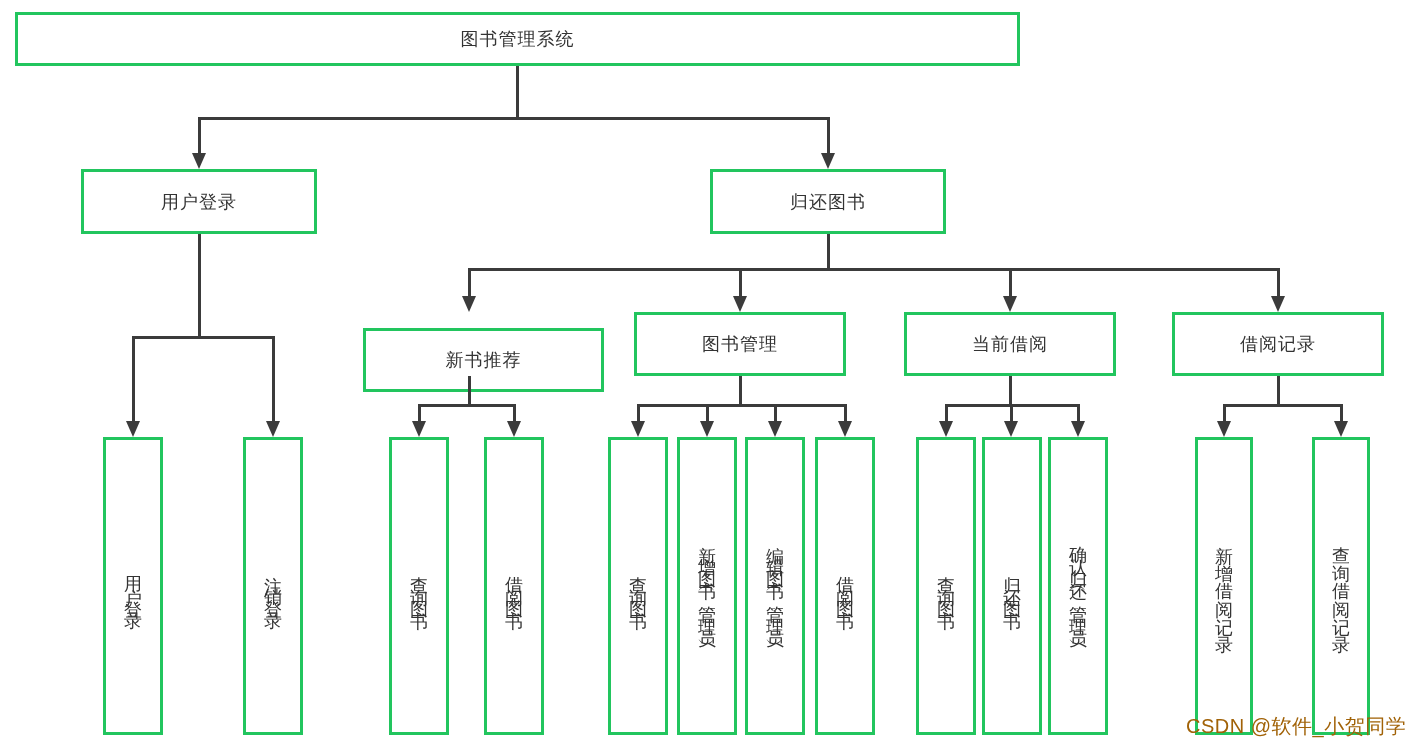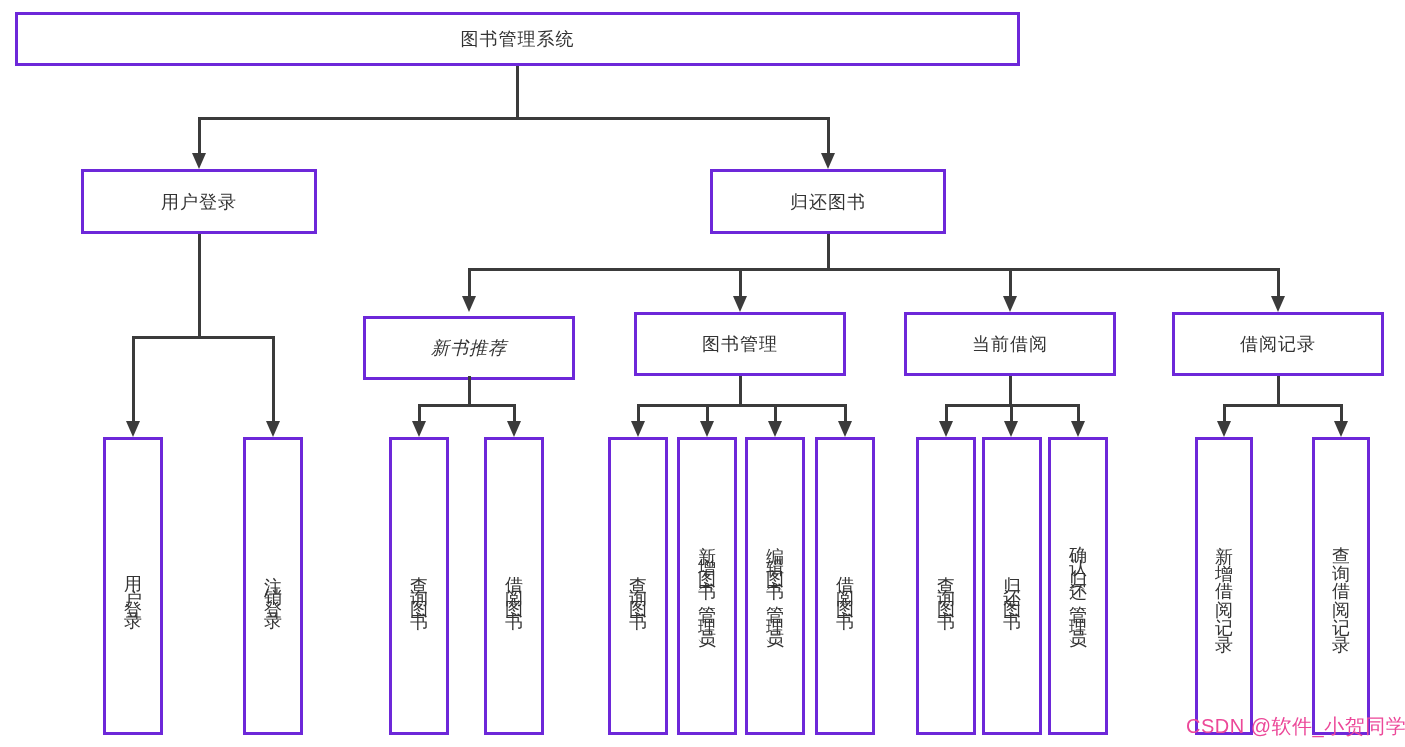--- a/index.html
+++ b/index.html
@@ -9,21 +9,21 @@
     height: 747px;
     background: #ffffff;
     overflow: hidden;
     font-family: "Liberation Sans", "DejaVu Sans", sans-serif;
     color: #333333;
   }
   
   .box {
     position: absolute;
     box-sizing: border-box;
-    border: 3px solid #6d28d9;
+    border: 3px solid #22c55e;
     background: #ffffff;
     display: flex;
     align-items: center;
     justify-content: center;
     font-size: 18px;
     letter-spacing: 1px;
     color: #333333;
   }
   .vbox { 
     width: 60px;
@@ -47,21 +47,21 @@
     width: 0; height: 0;
     border-left: 7px solid transparent;
     border-right: 7px solid transparent;
     border-top: 16px solid #3b3b3b;
   }
   .watermark {
     position: absolute;
     left: 1186px;
     top: 713px;
     font-size: 20px;
-    color: #ec4899;
+    color: #a16207;
     letter-spacing: 0.5px;
     z-index: 10;
     white-space: nowrap;
   }
 </style>
 </head>
 <body>
 
 <div class="canvas">
 
@@ -94,21 +94,21 @@
   <div class="hl" style="left:468px; top:268px; width:812px;"></div>
   <div class="vl" style="left:468px; top:268px; height:30px;"></div>
   <div class="vl" style="left:739px; top:268px; height:30px;"></div>
   <div class="vl" style="left:1009px; top:268px; height:30px;"></div>
   <div class="vl" style="left:1277px; top:268px; height:30px;"></div>
   <div class="ar" style="left:462px; top:296px;"></div>
   <div class="ar" style="left:733px; top:296px;"></div>
   <div class="ar" style="left:1003px; top:296px;"></div>
   <div class="ar" style="left:1271px; top:296px;"></div>
 
-  <div class="box" style="left:363px; top:316px; width:212px; height:64px;font-style:italic;">
+  <div class="box" style="left:363px; top:328px; width:241px; height:64px;">
     <span>新书推荐</span>
   </div>
   <div class="box" style="left:634px; top:312px; width:212px; height:64px;">
     <span>图书管理</span>
   </div>
   <div class="box" style="left:904px; top:312px; width:212px; height:64px;justify-content:center;">
     <span>当前借阅</span>
   </div>
   <div class="box" style="left:1172px; top:312px; width:212px; height:64px;">
     <span>借阅记录</span>

